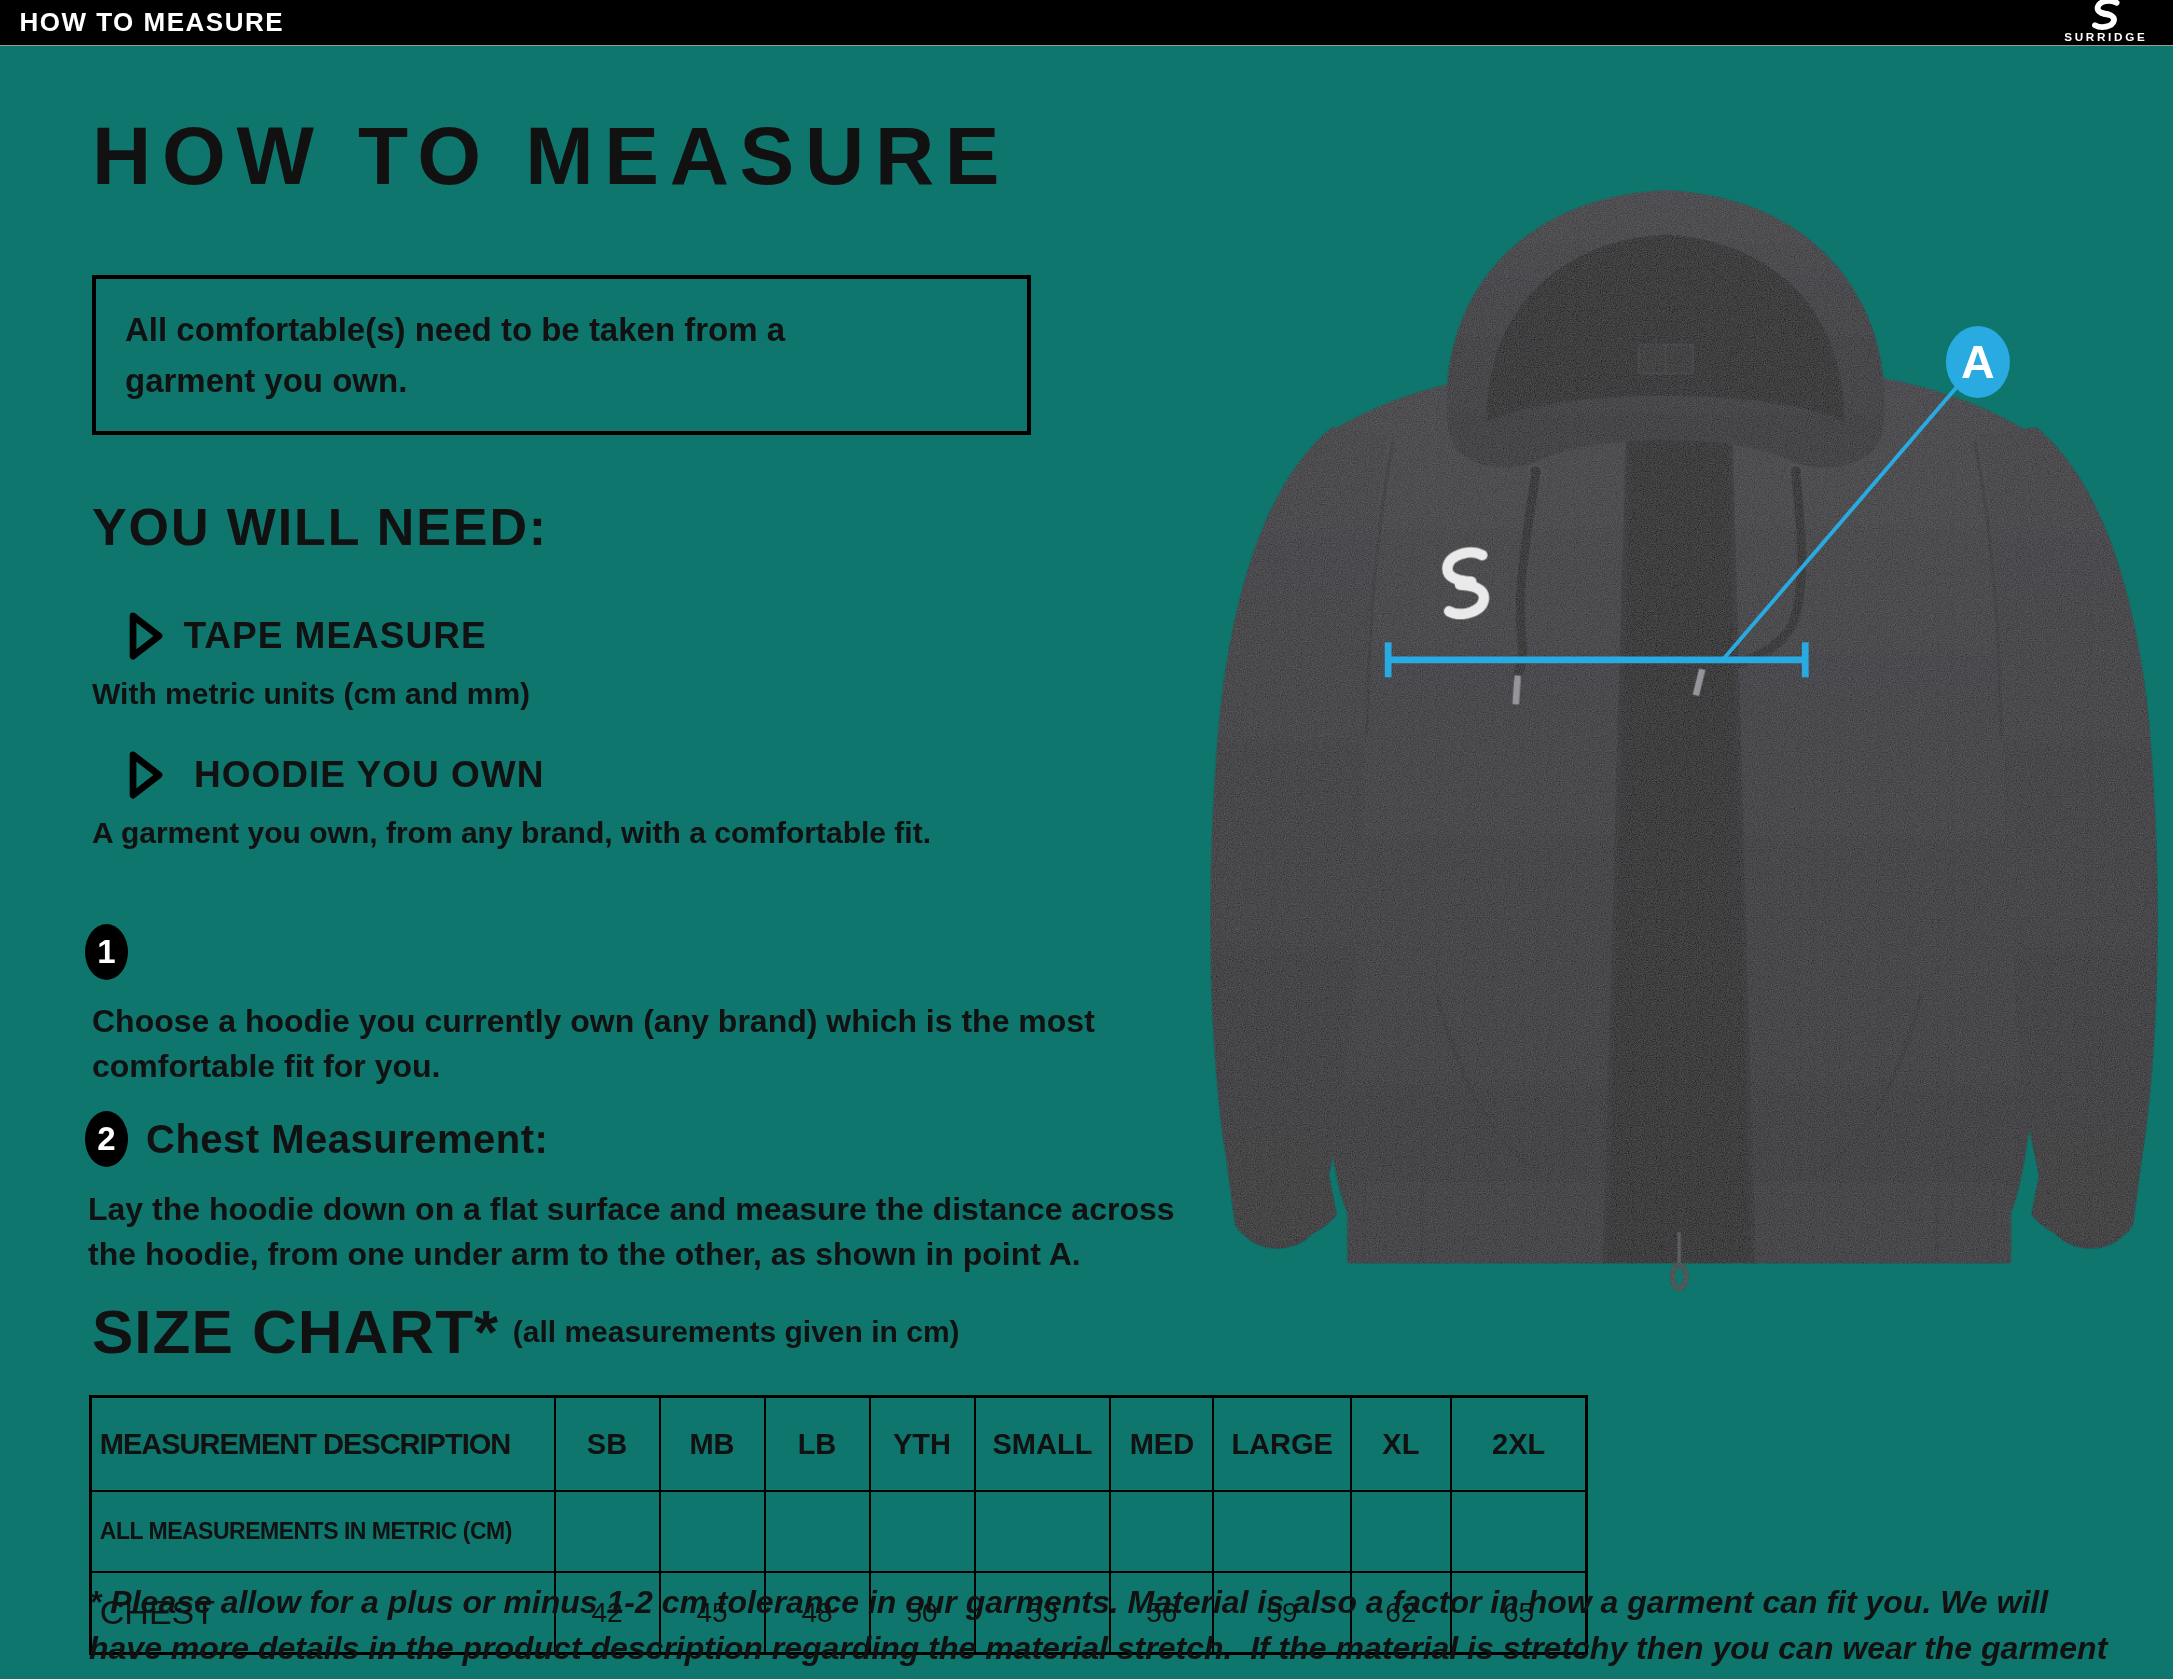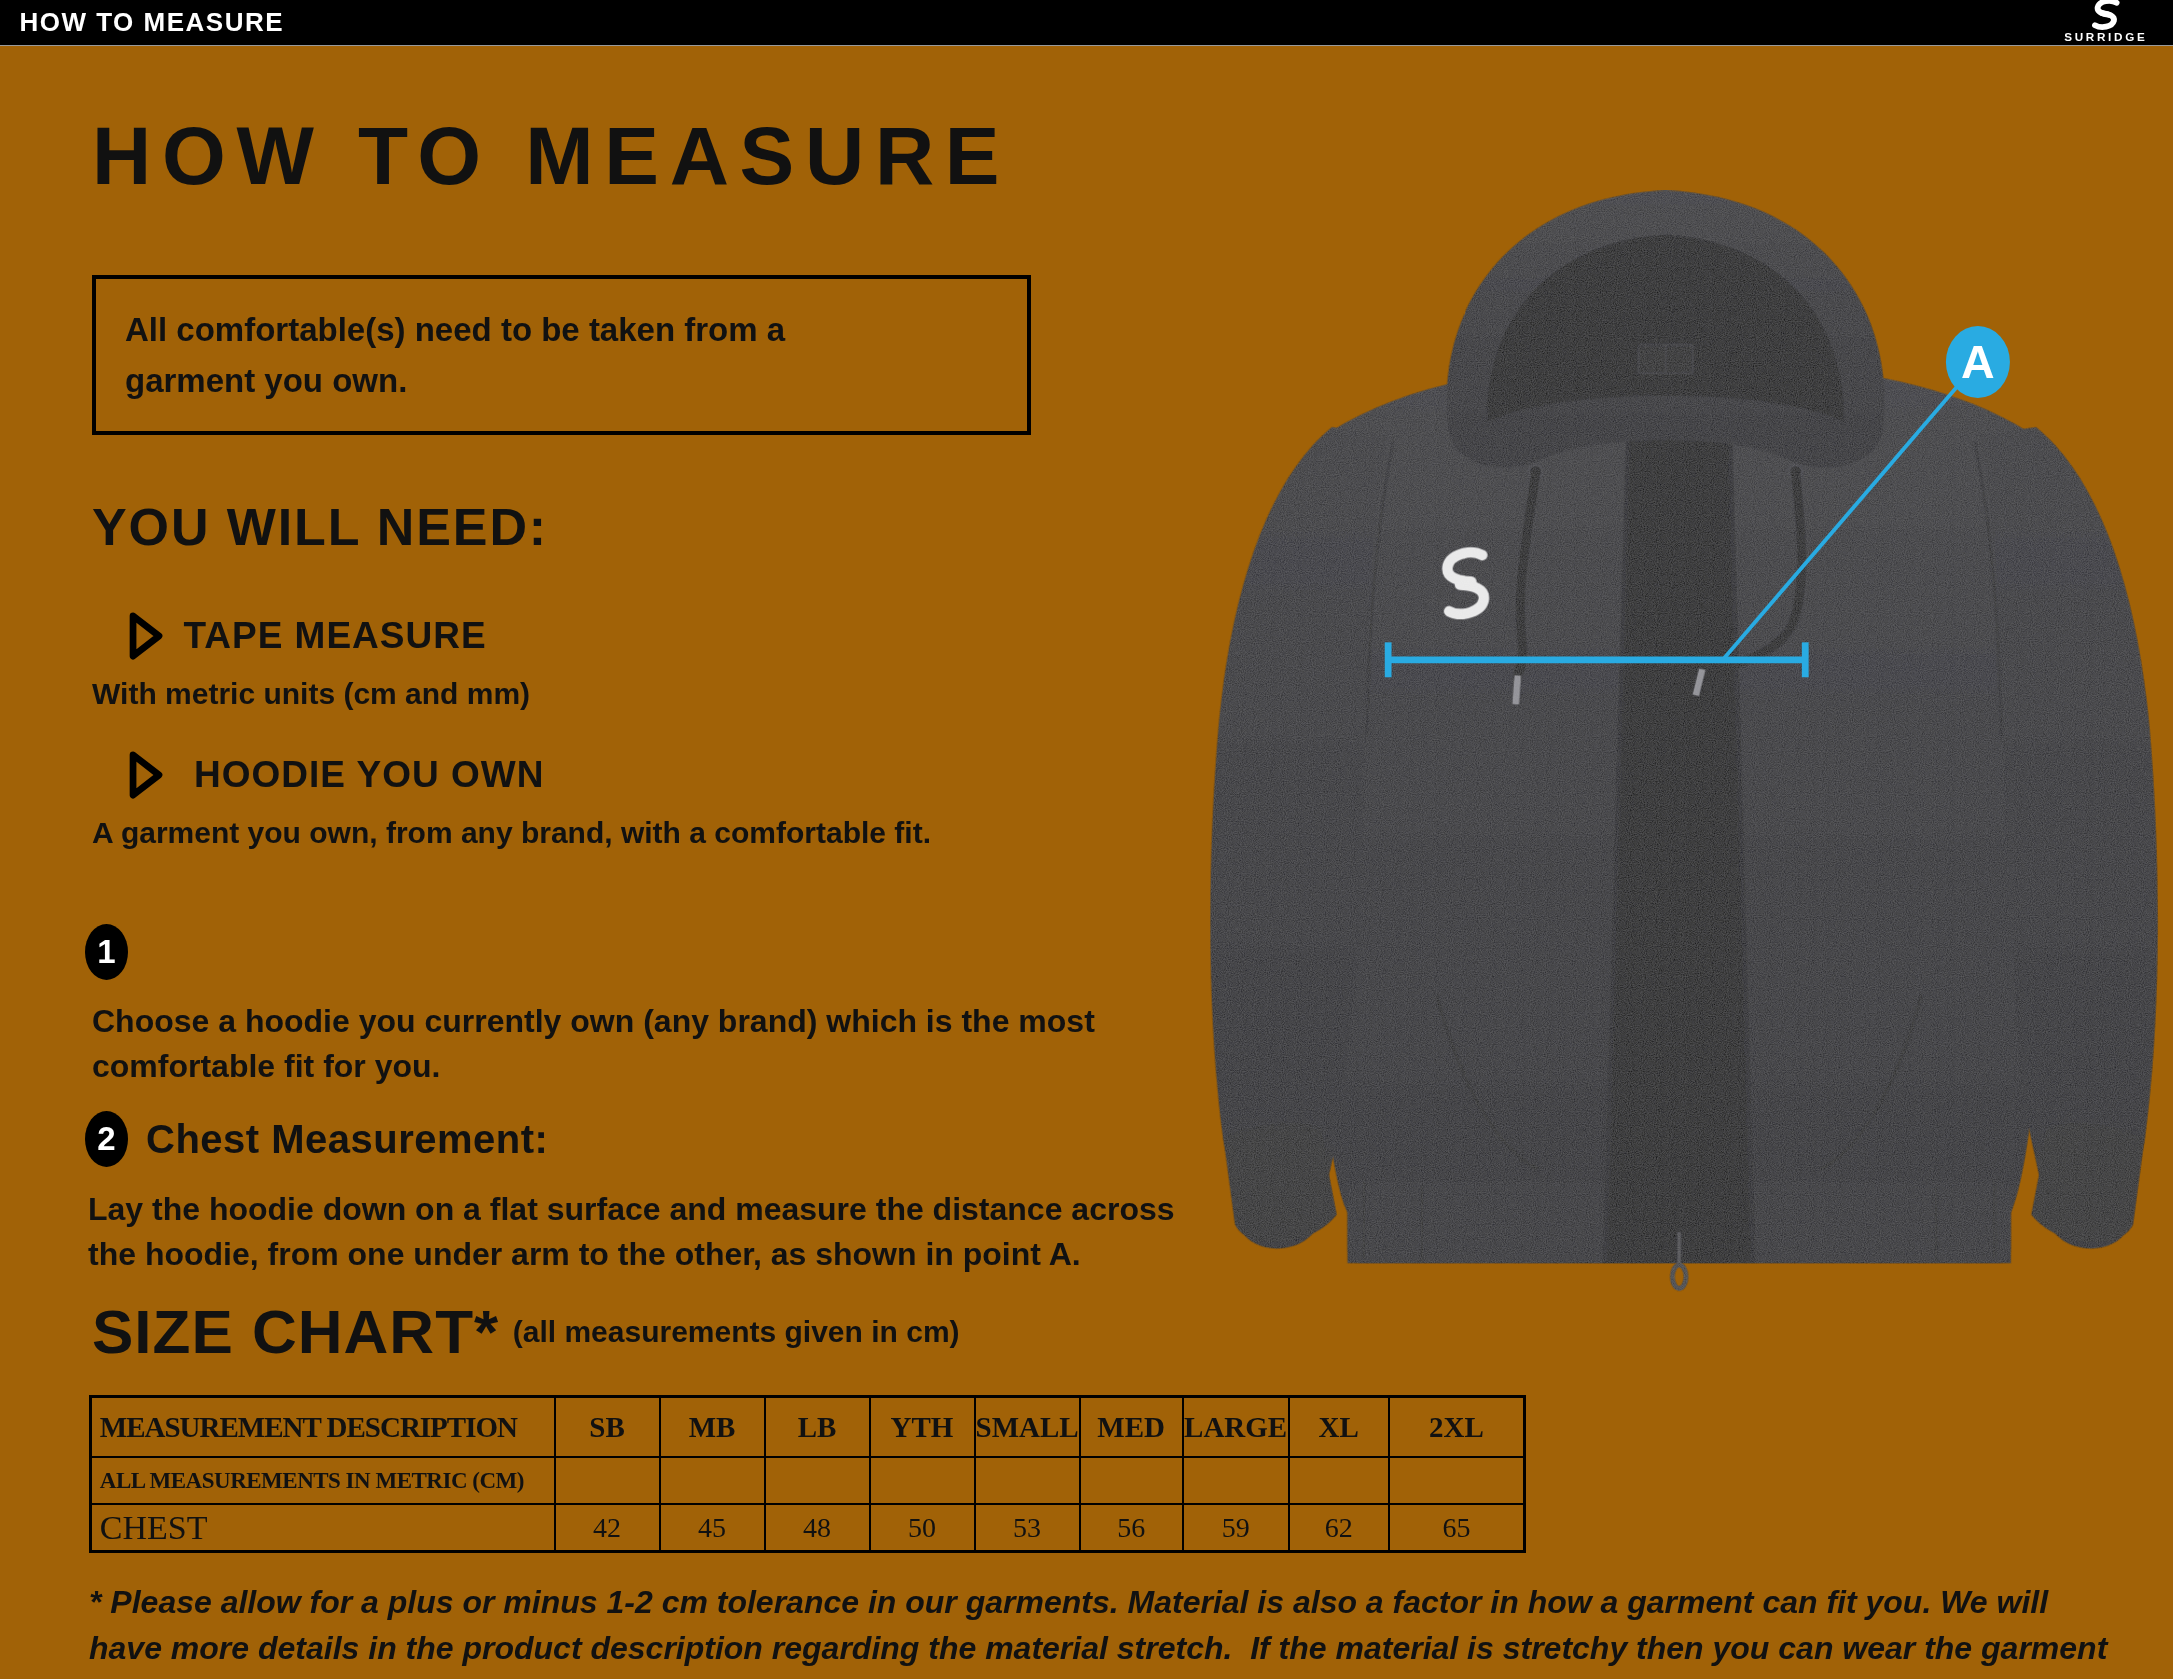--- a/index.html
+++ b/index.html
@@ -1,17 +1,17 @@
 <!DOCTYPE html>
 <html><head>
 <meta charset="utf-8">
 <style>
   html,body{margin:0;padding:0;background:#fff;}
   body{font-family:"Liberation Sans",sans-serif;color:#111;}
-  .canvas{position:relative;width:2174px;height:1680px;background:#a16207;overflow:hidden;}
+  .canvas{position:relative;width:2174px;height:1680px;background:#0f766e;overflow:hidden;}
 
   
   .topbar{position:absolute;left:0;top:0;width:2174px;height:45px;background:#000;
           border-bottom:1.9px solid #9a9a9a;display:flex;align-items:center;}
   .topbar-title{color:#fff;font-size:26px;font-weight:bold;letter-spacing:1.5px;margin-left:19.4px;}
   .topbar-logo{position:absolute;right:11.6px;top:0;width:116px;height:45px;}
 
   
   .page-title{position:absolute;left:92px;top:109px;font-size:82px;font-weight:800;
               letter-spacing:10.7px;white-space:nowrap;}
@@ -29,22 +29,22 @@
   .step-title{position:absolute;font-size:40px;font-weight:800;letter-spacing:0.5px;}
   .step-desc{position:absolute;font-size:32px;font-weight:bold;line-height:1.42;}
 
   .sc-heading{position:absolute;left:92px;top:1296px;display:flex;align-items:center;}
   .sc-heading .big{font-size:62px;font-weight:800;letter-spacing:1px;}
   .sc-heading .small{font-size:30px;font-weight:bold;margin-left:13.6px;}
 
   
   table.size-chart{position:absolute;left:89px;top:1395px;border-collapse:collapse;
                    border:3.9px solid #000;table-layout:fixed;}
-  table.size-chart th,table.size-chart td{border:2.9px solid #000;padding:0;text-align:center;
-                   font-family:Liberation Serif, serif;overflow:hidden;white-space:nowrap;}
+  table.size-chart th,table.size-chart td{border:2.9px solid #000;padding:17px;text-align:center;
+                   font-family:Liberation Sans, sans-serif;overflow:hidden;white-space:nowrap;}
   table.size-chart thead th{height:58px;font-size:29px;font-weight:bold;}
   table.size-chart th.c0,table.size-chart td.c0{text-align:left;padding-left:7.8px;}
   table.size-chart th.c0{letter-spacing:-1px;}
   tr.row-metric td{height:45px;font-size:23px;font-weight:bold;letter-spacing:-0.5px;}
   tr.row-chest td{height:45px;font-size:28px;font-weight:normal;}
   tr.row-chest td.c0{font-size:34px;}
 
   .footnote{position:absolute;left:89px;top:1580px;width:2024px;font-size:32px;font-weight:bold;
             font-style:italic;line-height:1.43;white-space:pre-wrap;}
 

